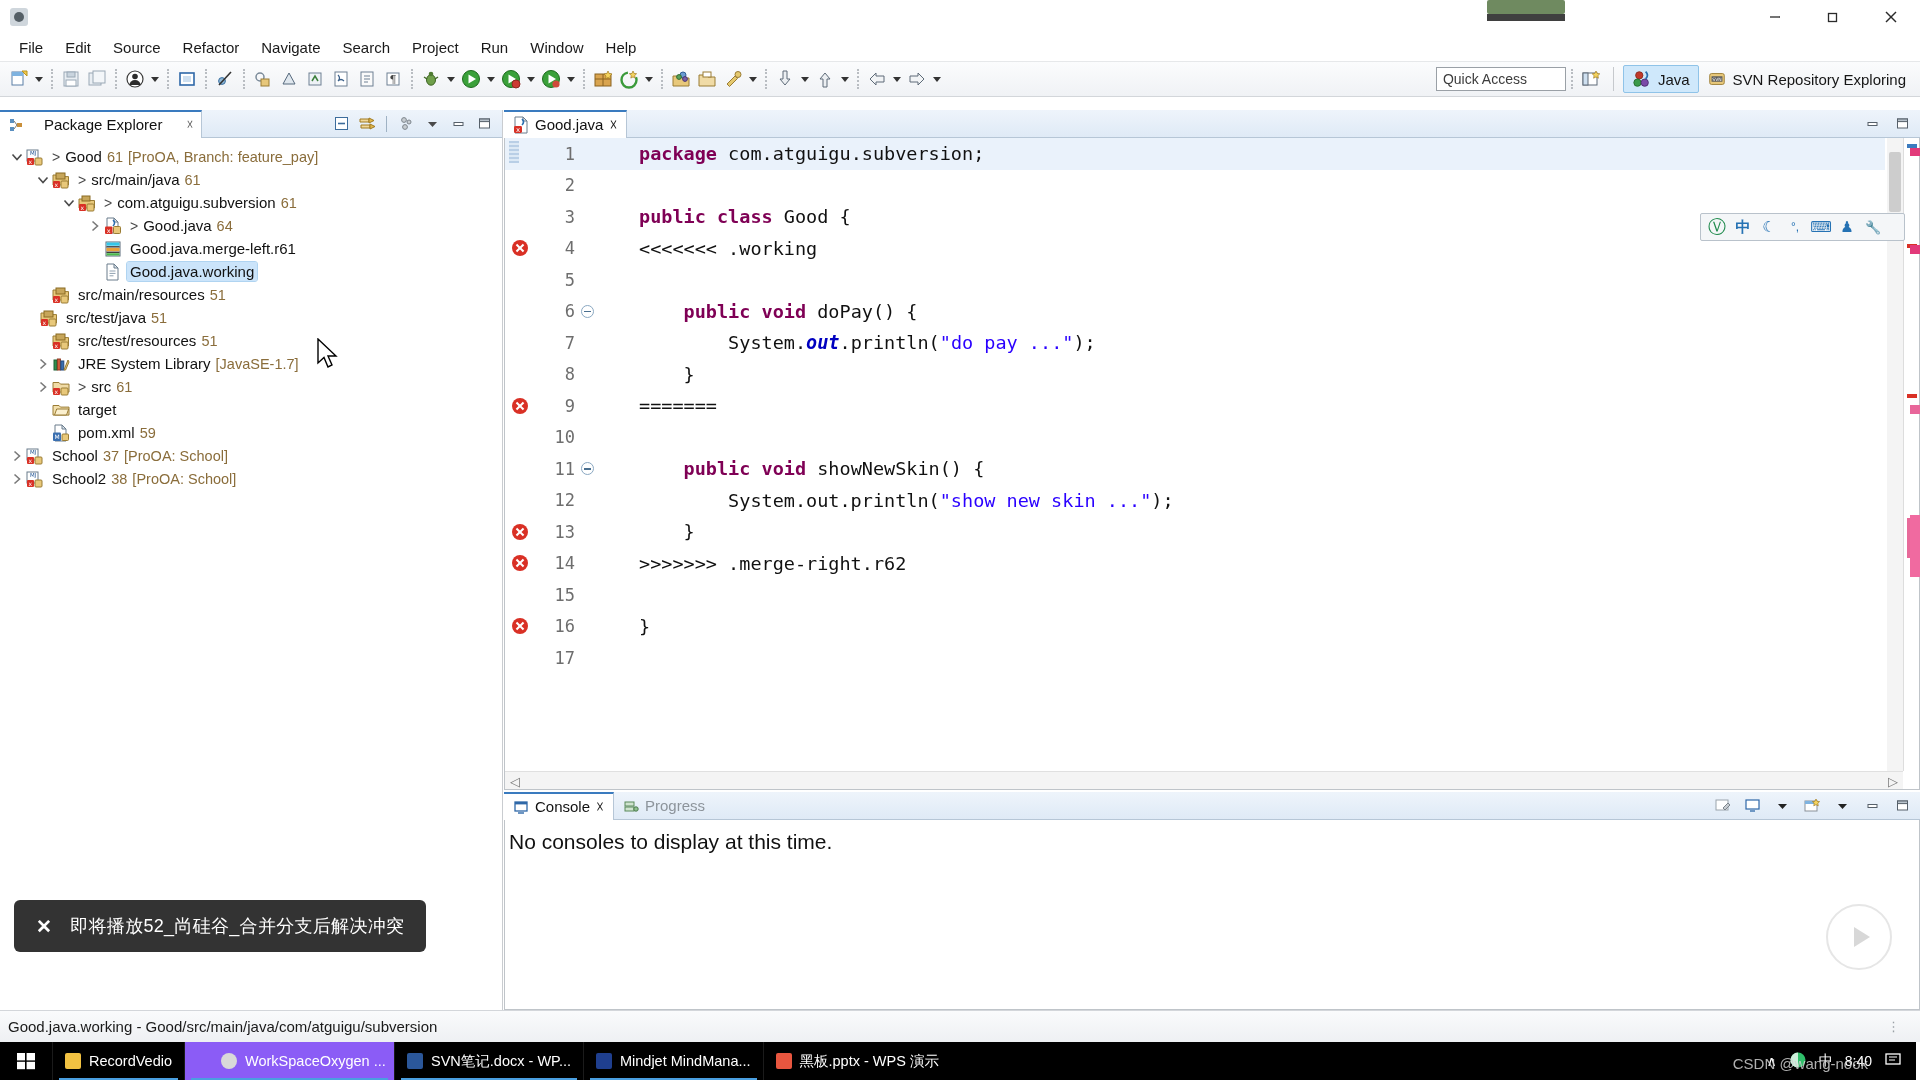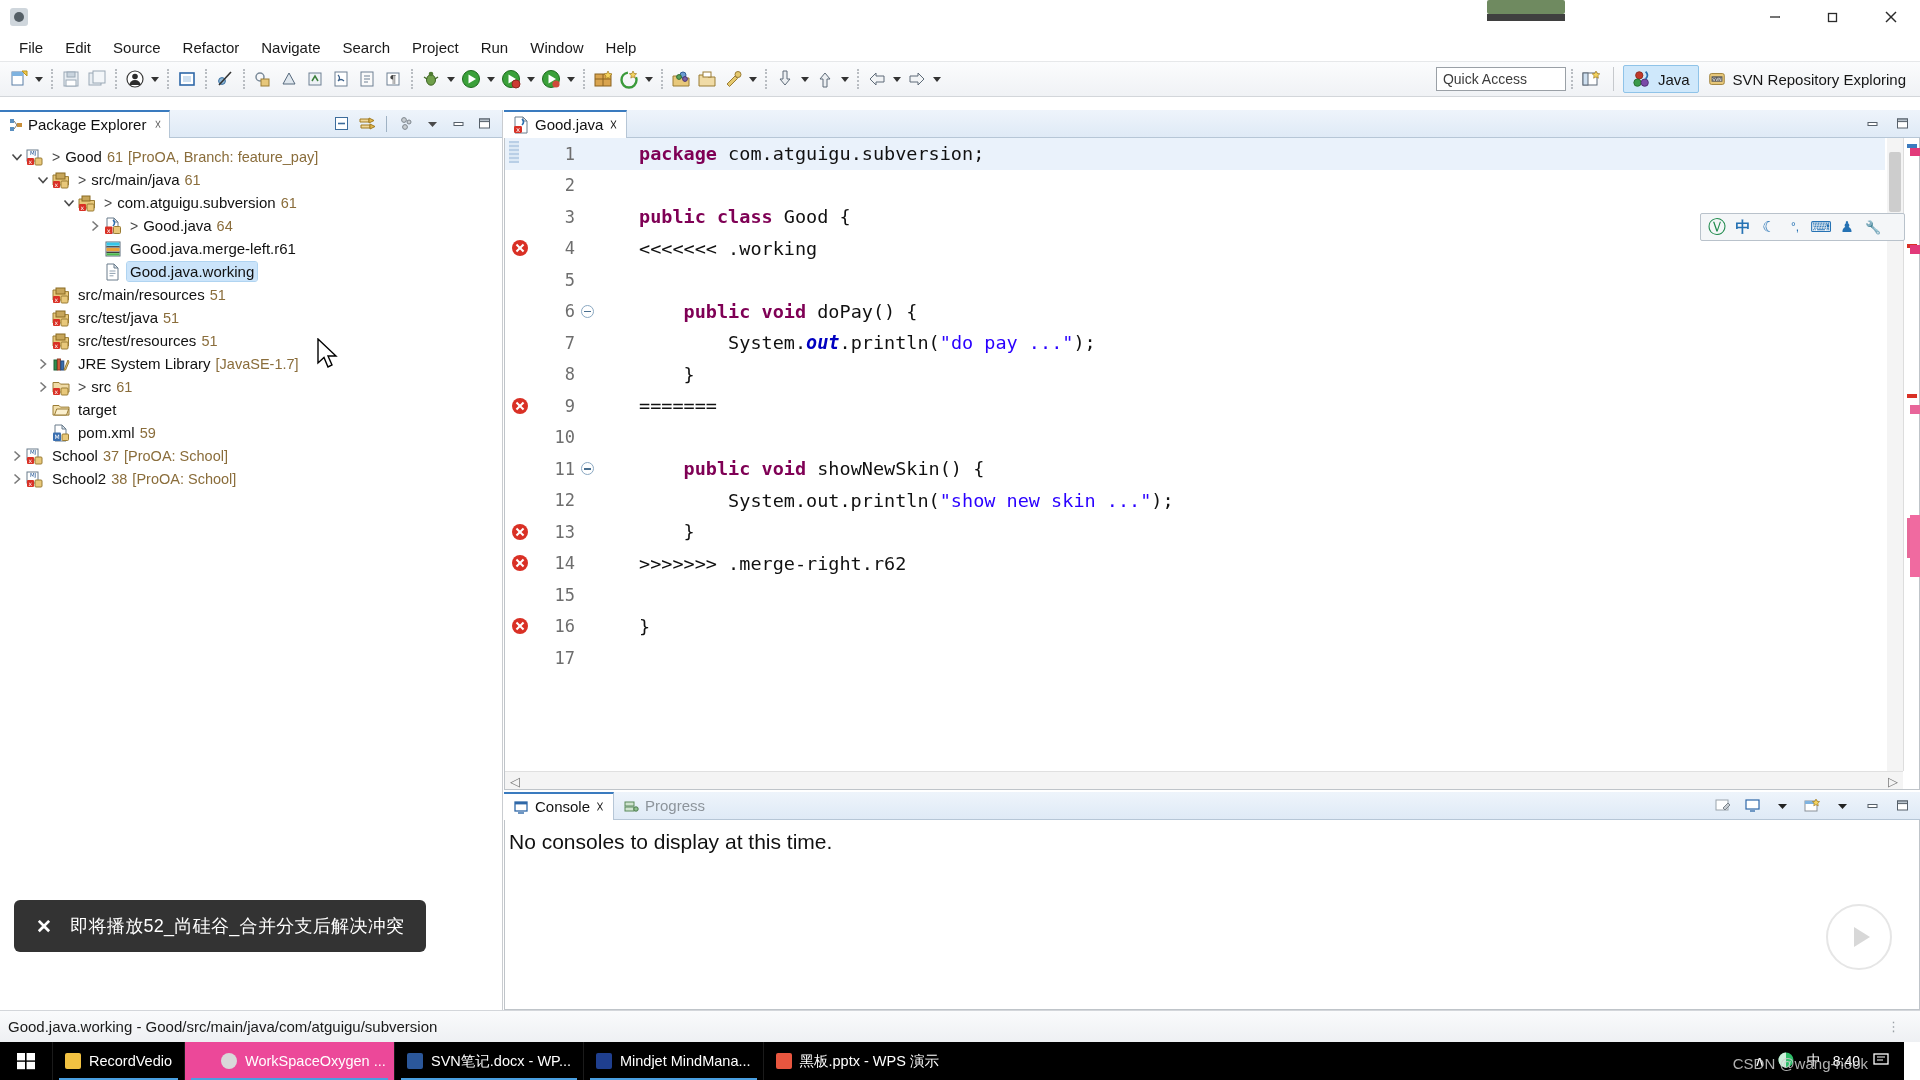--- a/index.html
+++ b/index.html
@@ -78,21 +78,21 @@
 
   
   .leftview { position:absolute; left:0; top:0; width:503px; bottom:0; background:#fff;
               border-right:1px solid #c9ccd0; }
   .viewtabbar {
     height: 28px; background: linear-gradient(#eef4fb,#dfeaf6);
     display:flex; align-items:center; position:relative;
     border-bottom:1px solid #b6c6d6;
   }
   .viewtab {
-    display:flex; align-items:center; gap:4px; height:28px; padding: 0 8px 0 8px;
+    display:flex; align-items:center; gap:20px; height:28px; padding: 0 8px 0 8px;
     background:#fff; font-size:15px; color:#111;
     border-top:2px solid #3a7bbf; border-right:1px solid #b6c6d6;
   }
   .viewtab .closex { font-size:13px; color:#555; margin-left:4px; }
   .view-tools { margin-left:auto; display:flex; align-items:center; gap:6px; padding-right:8px; }
   .vt { width:20px; height:20px; display:flex; align-items:center; justify-content:center; }
   .vsep { width:1px; height:16px; background:#9fb2c4; margin:0 3px; }
 
   .tree { padding: 7px 0 0 0; font-size: 15px; color:#111; user-select:none; }
   .trow { display:flex; align-items:center; height: 23px; white-space:nowrap; }
@@ -164,29 +164,29 @@
   
   .statusbar {
     position:absolute; left:0; right:0; bottom:38px; height:32px;
     background:linear-gradient(#fafbfc,#eef0f3); border-top:1px solid #d3d6da;
     display:flex; align-items:center; padding-left:8px;
   }
   .status-text { font-size:15px; color:#1a1a1a; }
   .status-grip { margin-left:auto; margin-right:18px; color:#9aa0a6; letter-spacing:2px; font-size:13px;}
 
   
-  .taskbar { position:absolute; left:0; right:16px; bottom:0; height:38px; background:#000; display:flex; align-items:center;}
+  .taskbar { position:absolute; left:0; right:4px; bottom:0; height:38px; background:#000; display:flex; align-items:center;}
   .startbtn { width:52px; height:38px; display:flex; align-items:center; justify-content:center; }
   .tasks { display:flex; height:38px; }
   .task {
     display:flex; align-items:center; gap:8px; padding:0 12px; height:38px;
     color:#fff; font-size:14.5px; white-space:nowrap; border-left:1px solid #1b1b1b;
     position:relative; max-width: 210px; overflow:hidden;
   }
-  .task.active { background:#ec4899;padding-left:36px; }
+  .task.active { background:#8b5cf6;padding-left:36px; }
   .task .tkicon { width:16px; height:16px; flex:none; border-radius:2px; }
   .task::after{ content:""; position:absolute; left:6px; right:6px; bottom:0; height:2px; background:#4a9fe0;}
   .task.noline::after{ display:none; }
   .tray { margin-left:auto; display:flex; align-items:center; gap:12px; padding-right:14px; color:#fff; font-size:14px;}
   .tray-time { font-size:14px; line-height:1.05; text-align:center; }
 
   
   .toast {
     position:absolute; left:14px; bottom:128px; background:#333333; color:#fff;
     border-radius:6px; padding:14px 22px; display:flex; align-items:center; gap:18px;
@@ -673,21 +673,21 @@
         <rect x="1" y="10" width="7" height="7" rx="1" fill="#d93025"></rect>
         <text x="4.4" y="15.8" font-size="6" fill="#fff" text-anchor="middle" font-family="DejaVu Sans, sans-serif">x</text>
         <rect x="9" y="10" width="7" height="7" rx="1" fill="#e8c87a" stroke="#9a7c34"></rect>
               </svg>
             </span>
             <span class="tlabel-wrap">
               <span>src/main/resources</span>
               <span class="tnum">51</span>
             </span>
           </div>
-          <div class="trow" style="padding-left: 36px;">
+          <div class="trow" style="padding-left: 24px;">
             <span class="twist none"></span>
             <span class="ticon">
               <svg width="18" height="18" viewBox="0 0 18 18">
         <path d="M1 4 h6 l1.5 1.6 h8 v8.4 h-15.5 z" fill="#e8c87a" stroke="#9a7c34"></path>
         <rect x="4" y="2" width="9" height="6" fill="#c7a65a" stroke="#8a6b22"></rect>
         <rect x="1" y="10" width="7" height="7" rx="1" fill="#d93025"></rect>
         <text x="4.4" y="15.8" font-size="6" fill="#fff" text-anchor="middle" font-family="DejaVu Sans, sans-serif">x</text>
         <rect x="9" y="10" width="7" height="7" rx="1" fill="#e8c87a" stroke="#9a7c34"></rect>
               </svg>
             </span>

